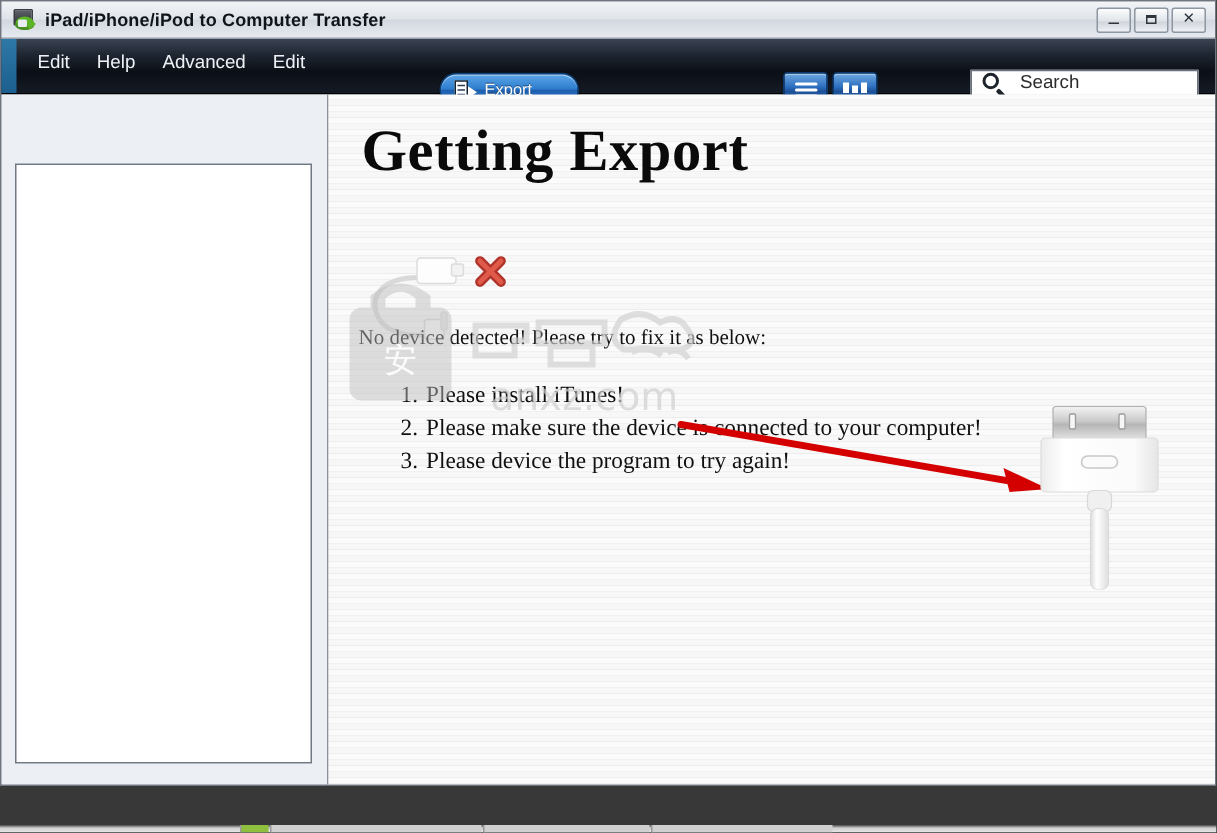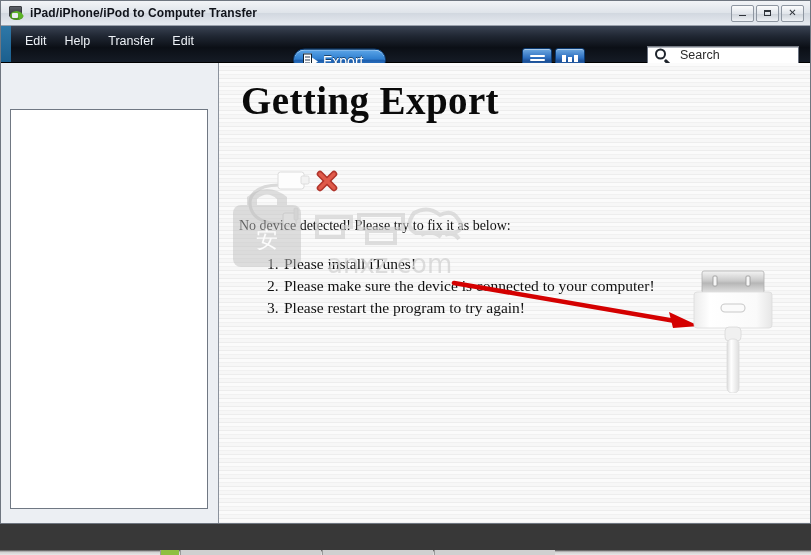--- a/index.html
+++ b/index.html
@@ -92,21 +92,21 @@
   }
   .export-ico .pg{
     position:absolute;left:0;top:0;width:9px;height:13px;background:#fff;border:1px solid #123;
     box-sizing:border-box;
   }
   .export-ico .pg i{display:block;height:1px;background:#2a3d55;margin:2px 1px 0 1px;}
   .export-ico .ar{
     position:absolute;right:-1px;top:4px;
     border-left:6px solid #fff;border-top:4px solid transparent;border-bottom:4px solid transparent;
   }
-  .export-label{font-size:14px;color:#fff;text-shadow:0 -1px 0 rgba(0,0,0,.5);}
+  .export-label{font-size:11px;color:#fff;text-shadow:0 -1px 0 rgba(0,0,0,.5);}
 
   .viewtoggle{position:absolute;left:521px;top:34px;transform:translateY(-50%);display:flex;gap:3px;}
   .vt{
     width:30px;height:24px;border-radius:3px;
     background:linear-gradient(180deg,#6fa9e0 0%,#2d6fc0 40%,#1b4f96 55%,#4a8ed6 100%);
     border:1px solid #0c3a70;
     box-shadow:inset 0 1px 0 rgba(255,255,255,.4);
     display:flex;flex-direction:column;align-items:center;justify-content:center;gap:2px;
     box-sizing:border-box;
   }
@@ -257,21 +257,21 @@
           </div>
         <div class="wb">✕</div>
       </div>
     </div>
 
     <div class="toolbar">
 
       <div class="menu">
         <div class="menu-item">Edit</div>
         <div class="menu-item">Help</div>
-        <div class="menu-item">Transfer</div>
+        <div class="menu-item">Advanced</div>
         <div class="menu-item">Edit</div>
       </div>
 
       <div class="export-btn">
         <span class="export-ico">
           <span class="pg">
               <i></i>
               <i></i>
               <i></i>
             </span>
@@ -339,21 +339,21 @@
         <div class="msg">No device detected! Please try to fix it as below:</div>
 
         <ul class="steps">
           <li>
             <span class="n">1.</span><span>Please install iTunes!</span>
           </li>
           <li>
             <span class="n">2.</span><span>Please make sure the device is connected to your computer!</span>
           </li>
           <li>
-            <span class="n">3.</span><span>Please restart the program to try again!</span>
+            <span class="n">3.</span><span>Please device the program to try again!</span>
           </li>
         </ul>
 
         <div class="arrow">
           <svg width="260" height="60" viewBox="0 0 260 60">
             <line x1="5" y1="5" x2="232" y2="44" stroke="#d40000" stroke-width="4.6" stroke-linecap="round"></line>
             <polygon points="250,48 220,34 224,50" fill="#d40000"></polygon>
           </svg>
         </div>
 

